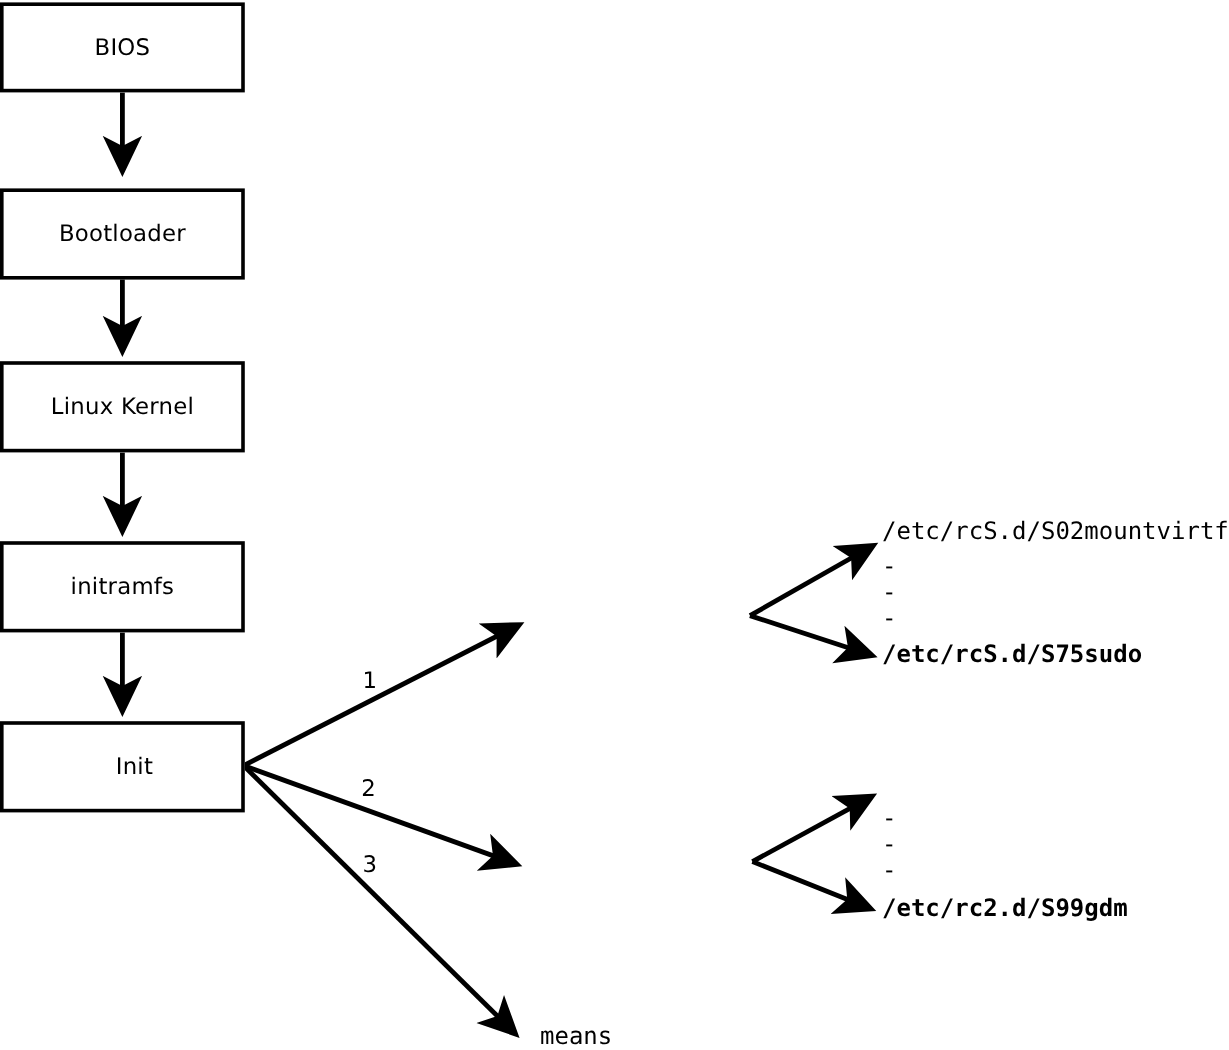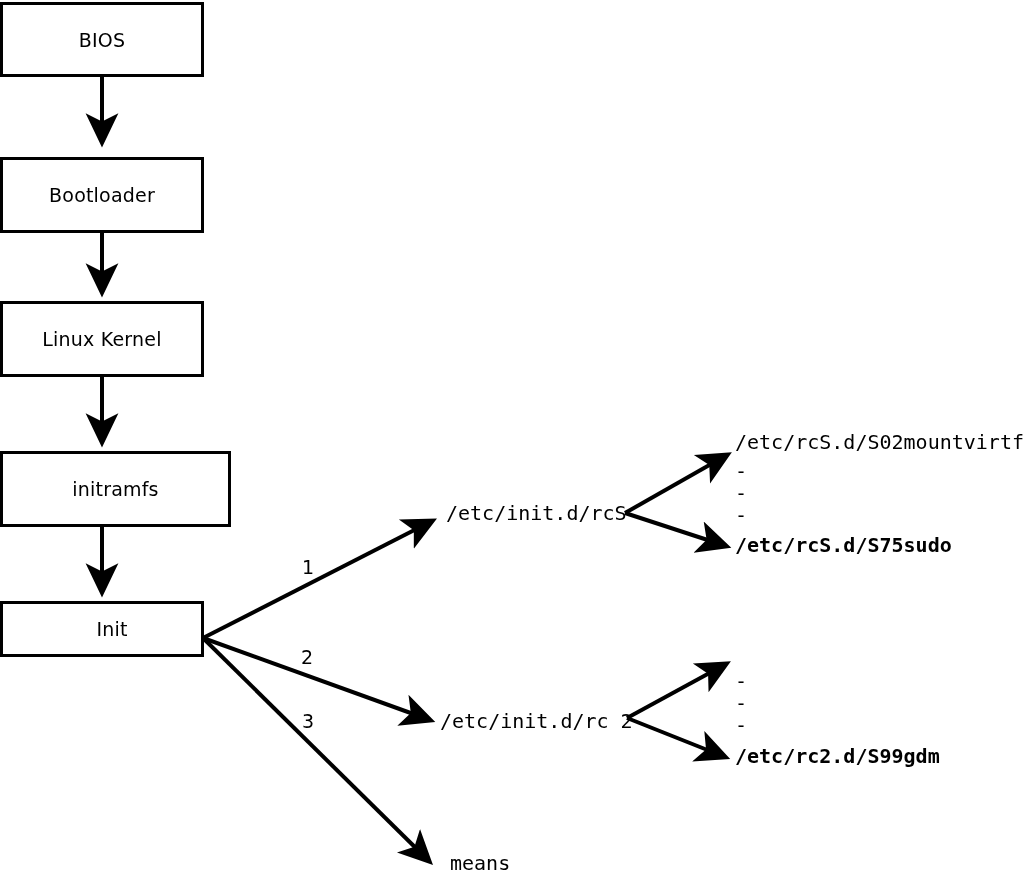--- a/index.html
+++ b/index.html
@@ -96,32 +96,30 @@
     <line x1="627" y1="718" x2="726" y2="664" stroke="#000" stroke-width="4" marker-end="url(#ah)"></line>
     <line x1="627" y1="718" x2="725" y2="757" stroke="#000" stroke-width="4" marker-end="url(#ah)"></line>
   </svg>
 
   <div class="box" style="left:0px;  top:2px;   width:204px; height:75px;">BIOS</div>
 
   <div class="box" style="left:0px;  top:137px; width:204px; height:76px;margin-top:20px;">Bootloader</div>
 
   <div class="box" style="left:0px;  top:301px; width:204px; height:76px;">Linux Kernel</div>
 
-  <div class="box" style="left:0px;  top:451px; width:231px; height:76px;">initramfs</div>
+  <div class="box" style="left:0px;  top:451px; width:204px; height:76px;">initramfs</div>
 
-  <div class="box" style="left:0px;  top:601px; width:204px; height:56px;padding-left:20px;">Init</div>
+  <div class="box" style="left:0px;  top:601px; width:204px; height:76px;padding-left:20px;">Init</div>
 
 
   <div class="num" style="left:302px; top:558px;">1</div>
   <div class="num" style="left:301px; top:648px;">2</div>
   <div class="num" style="left:302px; top:712px;">3</div>
 
-  <div class="mono" style="left:446px; top:503px;">/etc/init.d/rcS</div>
 
-  <div class="mono" style="left:440px; top:711px;">/etc/init.d/rc 2</div>
 
   <div class="mono" style="left:450px; top:853px;">means</div>
 
   <div class="mono" style="left:735px; top:432px;">/etc/rcS.d/S02mountvirtfs</div>
   <div class="dash" style="left:735px; top:461px;">-</div>
   <div class="dash" style="left:735px; top:483px;">-</div>
   <div class="dash" style="left:735px; top:505px;">-</div>
   <div class="mono" style="left:735px; top:535px;font-weight:bold;">/etc/rcS.d/S75sudo</div>
 
   <div class="dash" style="left:735px; top:671px;">-</div>

